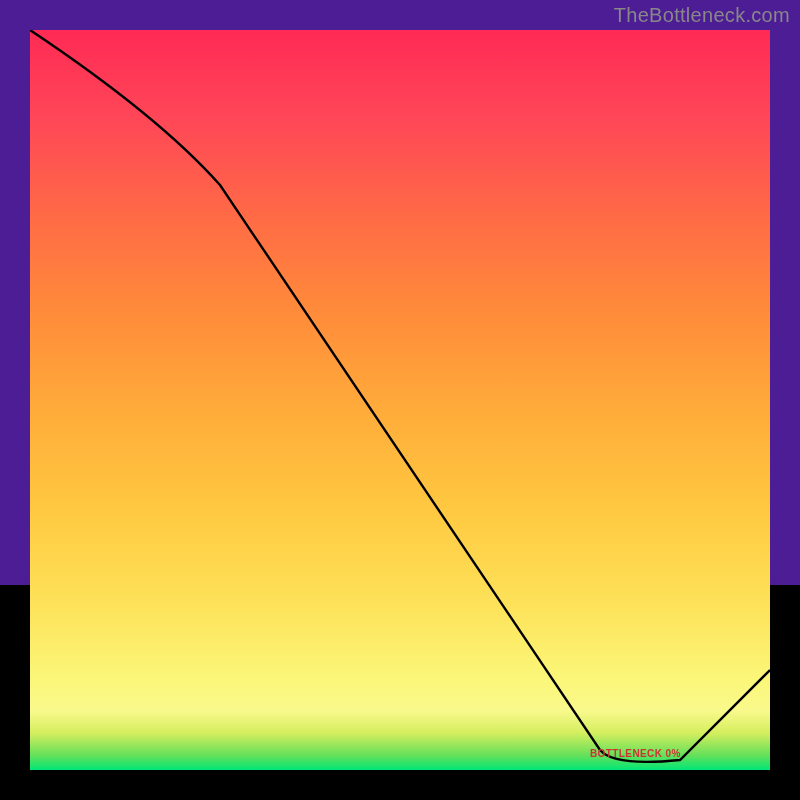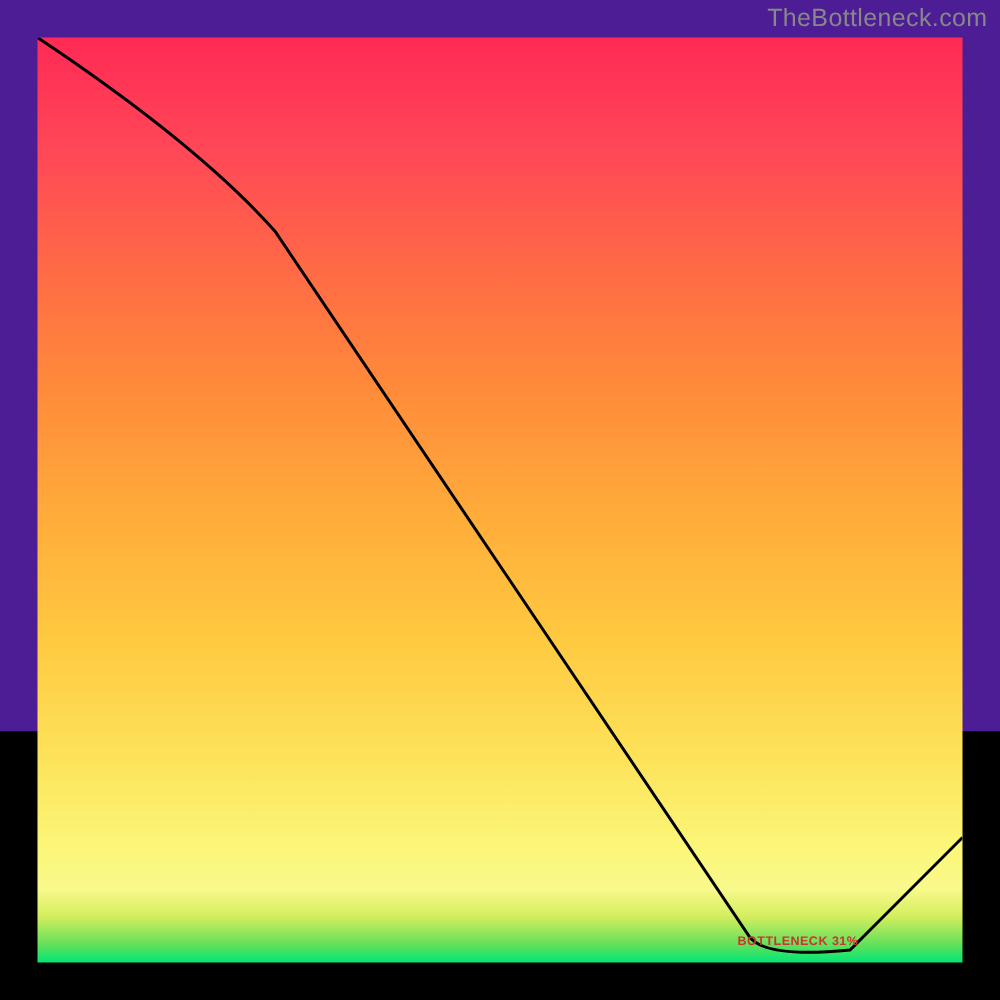--- a/index.html
+++ b/index.html
@@ -74,17 +74,17 @@
 
     <svg class="curve-svg" viewBox="0 0 740 740" preserveAspectRatio="none">
 
       <path d="M 0 0
                C 90 60, 150 110, 190 155
                L 570 720
                C 580 732, 610 734, 650 730
                L 740 640" fill="none" stroke="#000" stroke-width="2.4"></path>
     </svg>
 
-    <div class="marker-label" style="left:560px; top:718px;">BOTTLENECK 31%</div>
+    <div class="marker-label" style="left:560px; top:718px;">BOTTLENECK 0%</div>
 
   </div>
 
 </div>
 
 </body></html>

